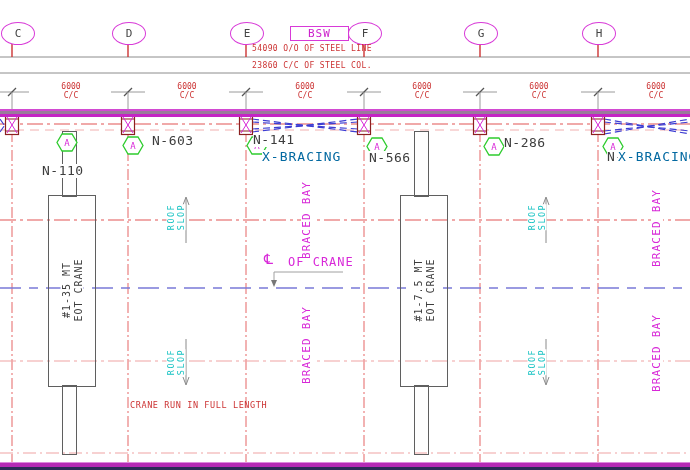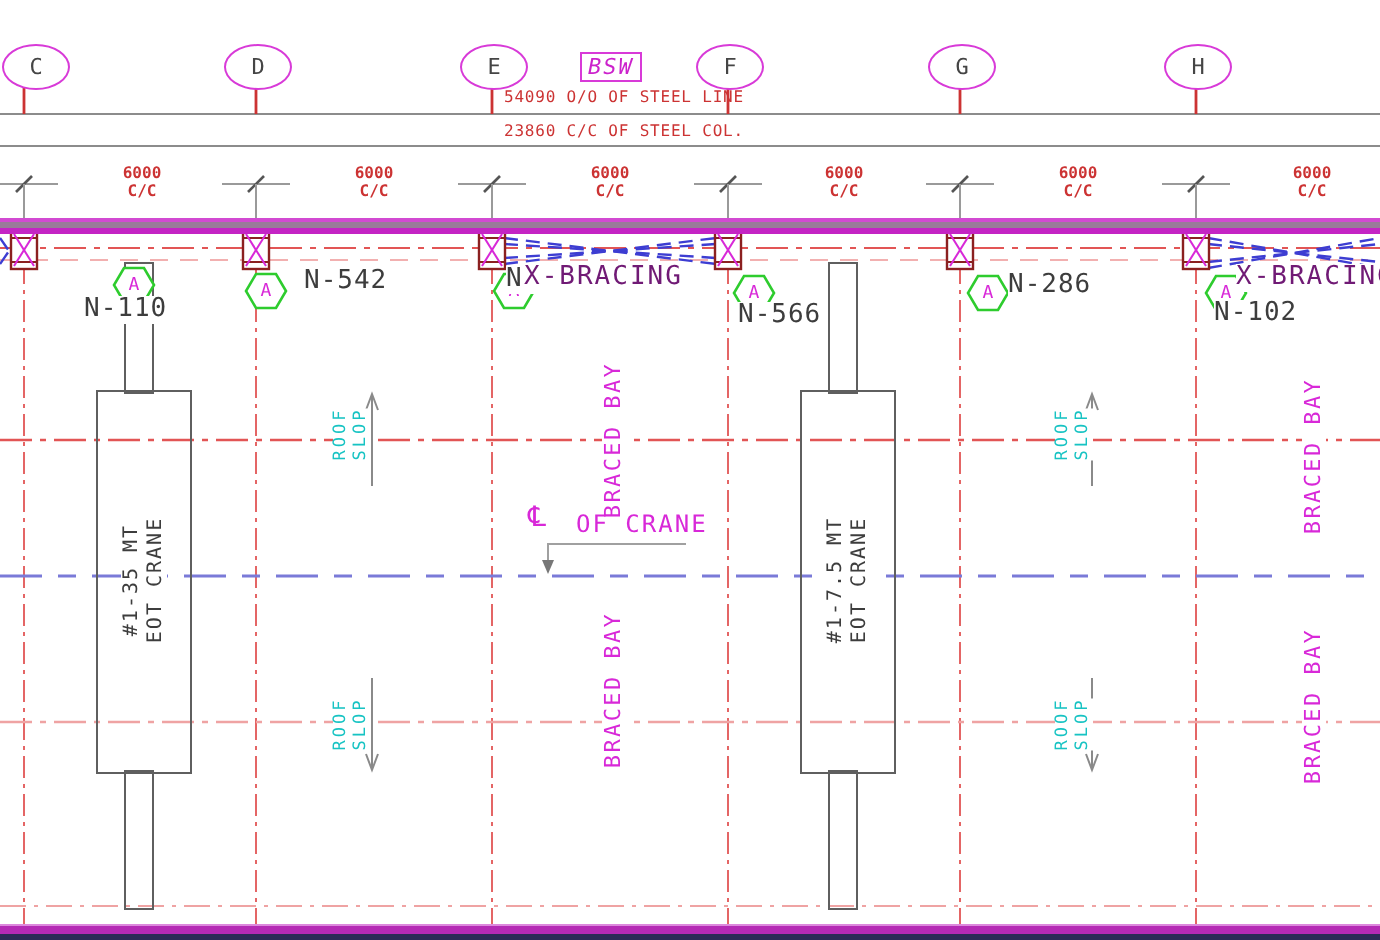--- a/index.html
+++ b/index.html
@@ -3,31 +3,31 @@
 <meta charset="utf-8">
 <style>
   html,body{margin:0;padding:0;background:#fff;}
   .stage{position:relative;width:690px;height:470px;background:#ffffff;overflow:hidden;
          font-family:"DejaVu Sans Mono","Liberation Mono",monospace;}
   svg.lines{position:absolute;left:0;top:0;}
   .bubble{position:absolute;width:32px;height:21px;border:1.4px solid #d83ad8;border-radius:50%;
           background:#fff;display:flex;align-items:center;justify-content:center;
           font-size:11px;color:#454545;}
   .bsw{position:absolute;left:290px;top:26px;border:1.2px solid #d83ad8;color:#cc22cc;
-       font-size:11px;line-height:13px;padding:0 3px;background:#fff;letter-spacing:1px;font-style:italic;}
+       font-size:11px;line-height:13px;padding:0 17px;background:#fff;letter-spacing:1px;}
   .redtext{position:absolute;color:#cc3333;font-size:8px;letter-spacing:.4px;white-space:nowrap;line-height:9px;}
   .baydim{position:absolute;color:#cc3333;font-size:8px;line-height:8.5px;text-align:center;
-          transform:translateX(-50%);white-space:nowrap;font-weight:bold;}
+          transform:translateX(-50%);white-space:nowrap;}
   .badge{position:absolute;width:22px;height:19px;}
   .badge svg{position:absolute;left:0;top:0;}
   .badge span{position:absolute;left:0;top:0;width:22px;height:19px;display:flex;align-items:center;
               justify-content:center;font-size:9px;color:#d828d8;}
   .mark{position:absolute;color:#3d3d3d;font-size:13px;background:#fff;white-space:nowrap;line-height:14px;letter-spacing:.5px;}
-  .xbrace{position:absolute;color:#701a75;font-size:13px;letter-spacing:1px;background:#fff;
-          white-space:nowrap;line-height:14px;}
+  .xbrace{position:absolute;color:#0369a1;font-size:13px;letter-spacing:1px;background:#fff;
+          white-space:nowrap;line-height:14px;margin-top:18px;}
   .vtext{position:absolute;transform:translate(-50%,-50%) rotate(-90deg);white-space:nowrap;text-align:center;}
   .cyanv{color:#17c3c3;font-size:8.5px;line-height:9.5px;letter-spacing:1.5px;background:#fff;}
   .magv{color:#d828d8;font-size:11px;letter-spacing:1.2px;background:#fff;line-height:12px;}
   .cranetext{color:#3d3d3d;font-size:10px;line-height:11.5px;letter-spacing:1px;background:#fff;padding:0 2px;}
   .rect{position:absolute;border:1.2px solid #5f5f5f;background:transparent;}
   .band-top{position:absolute;left:0;top:109px;width:690px;height:8px;
     background:linear-gradient(#d24ad2 0 2px,#9a7b9a 2px 5px,#c424c4 5px 8px);}
   .band-bottom{position:absolute;left:0;top:462px;width:690px;height:8px;
     background:linear-gradient(#dd88dd 0 1px,#b52ab5 1px 5px,#2b2b57 5px 8px);}
   .ridge-sym{position:absolute;color:#d828d8;font-size:14px;font-family:"DejaVu Sans",sans-serif;line-height:14px;}
@@ -234,28 +234,28 @@
     <div>#1-7.5 MT</div>
     <div>EOT CRANE</div>
   </div>
 
   <div class="badge" style="left:56px;top:133px">
       <svg width="22" height="19">
         <polygon points="6,1 16,1 21,9.5 16,18 6,18 1,9.5" fill="#fff" stroke="#2ecc2e" stroke-width="1.3"></polygon>
       </svg>
       <span>A</span>
     </div>
-  <div class="mark" style="left:42px;top:148px">N-110</div>
+  <div class="mark" style="left:42px;top:164px">N-110</div>
   <div class="badge" style="left:122px;top:136px">
       <svg width="22" height="19">
         <polygon points="6,1 16,1 21,9.5 16,18 6,18 1,9.5" fill="#fff" stroke="#2ecc2e" stroke-width="1.3"></polygon>
       </svg>
       <span>A</span>
     </div>
-  <div class="mark" style="left:152px;top:134px">N-542</div>
+  <div class="mark" style="left:152px;top:134px">N-603</div>
   <div class="badge" style="left:246px;top:136px">
       <svg width="22" height="19">
         <polygon points="6,1 16,1 21,9.5 16,18 6,18 1,9.5" fill="#fff" stroke="#2ecc2e" stroke-width="1.3"></polygon>
       </svg>
       <span>A</span>
     </div>
   <div class="mark" style="left:253px;top:133px">N-141</div>
   <div class="badge" style="left:366px;top:137px">
       <svg width="22" height="19">
         <polygon points="6,1 16,1 21,9.5 16,18 6,18 1,9.5" fill="#fff" stroke="#2ecc2e" stroke-width="1.3"></polygon>
@@ -299,14 +299,15 @@
     </div>
 
   <div class="vtext magv" style="left:307px;top:220px">BRACED BAY</div>
   <div class="vtext magv" style="left:657px;top:228px">BRACED BAY</div>
   <div class="vtext magv" style="left:307px;top:345px">BRACED BAY</div>
   <div class="vtext magv" style="left:657px;top:353px">BRACED BAY</div>
 
   <div class="ridge-sym" style="left:264px;top:252px">℄</div>
   <div class="ridge-lbl" style="left:288px;top:256px">OF CRANE</div>
 
+  <div class="note" style="left:130px;top:400px">CRANE RUN IN FULL LENGTH</div>
 
 </div>
 
 </body></html>

